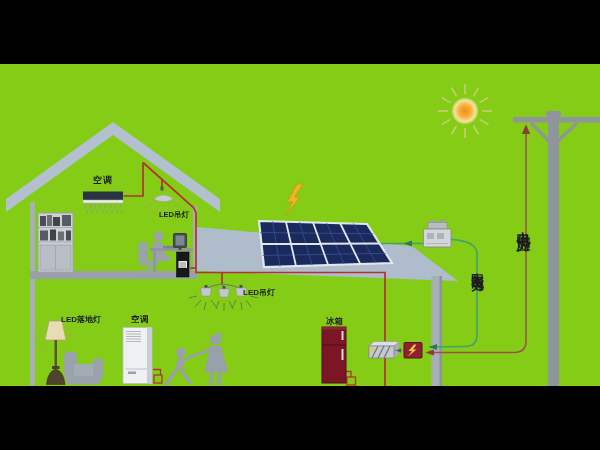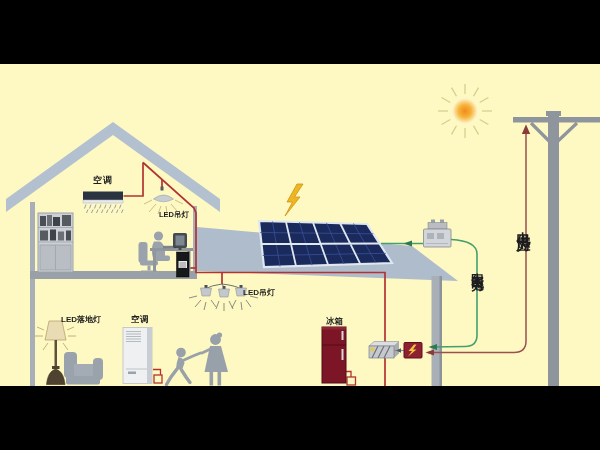--- a/index.html
+++ b/index.html
@@ -1,16 +1,16 @@
 <!DOCTYPE html>
 <html><head>
 <meta charset="utf-8">
 <style>
   html,body{margin:0;padding:0;background:#222;}
-  .stage{position:relative;width:600px;height:450px;background:#fef9c3;overflow:hidden;
+  .stage{position:relative;width:600px;height:450px;background:#84cc16;overflow:hidden;
          font-family:"Liberation Sans","DejaVu Sans",sans-serif;}
   .bar{position:absolute;left:0;width:600px;background:#000;}
   .bar.top{top:0;height:64px;}
   .bar.bottom{top:386px;height:64px;}
   svg.scene{position:absolute;left:0;top:0;}
   .lbl{position:absolute;font-weight:bold;color:#1d1d1f;white-space:nowrap;line-height:1;}
   .vlbl{writing-mode:vertical-rl;text-orientation:upright;}
 </style>
 </head>
 <body>

